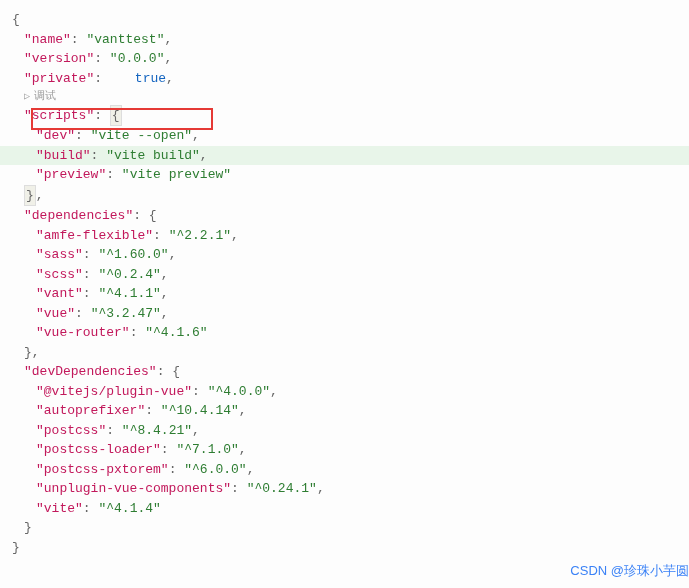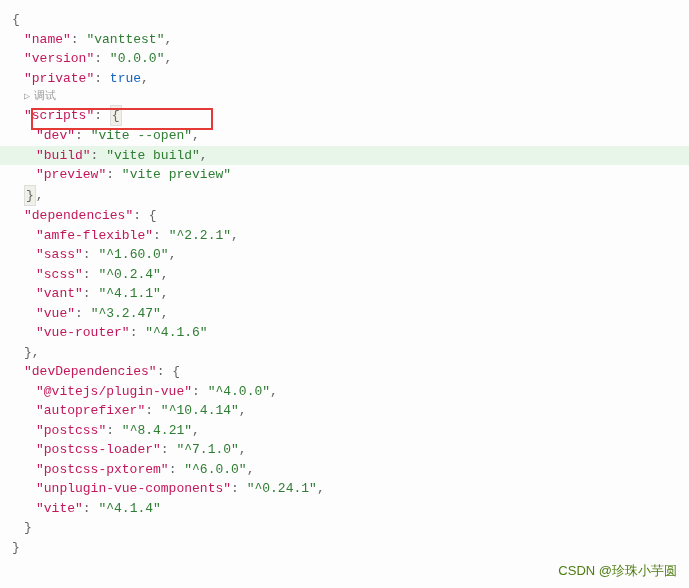--- a/index.html
+++ b/index.html
@@ -21,21 +21,21 @@
     }
     .line {
       padding-left: 12px;
       white-space: pre;
     }
     .indent1 { padding-left: 24px; }
     .indent2 { padding-left: 36px; }
     .brace { color: #666; }
     .key { color: #C2185B; }
     .string { color: #2E7D32; }
-    .bool { color: #1565C0; }
+    .bool { color: #1565C0; margin-left: 25px; }
     .punct { color: #666; }
     .codelens {
       color: #999;
       font-size: 11px;
       padding-left: 24px;
       display: flex;
       align-items: center;
       gap: 4px;
     }
     .codelens-icon {
@@ -47,22 +47,22 @@
       pointer-events: none;
     }
     .highlight-line {
       background: #e8f5e9;
       display: block;
       width: 100%;
     }
     .watermark {
       position: absolute;
       bottom: 8px;
-      right: 12px;
-      color: #4d7c0f;
+      right: 0;
+      color: #3b82f6;
       font-size: 13px;
       font-family: sans-serif;
     }
     .open-brace-script {
       display: inline-block;
       background: #f0f0e8;
       border: 1px solid #ddd;
       padding: 0 1px;
     }
     .closed-brace-script {

